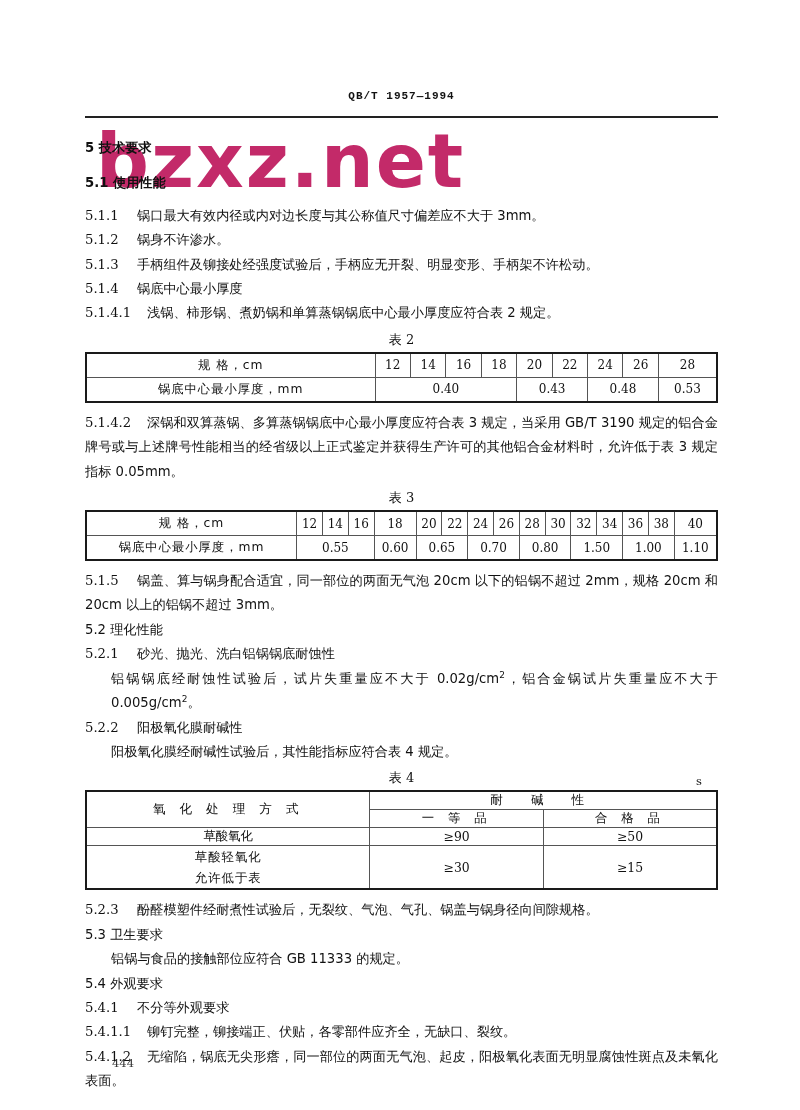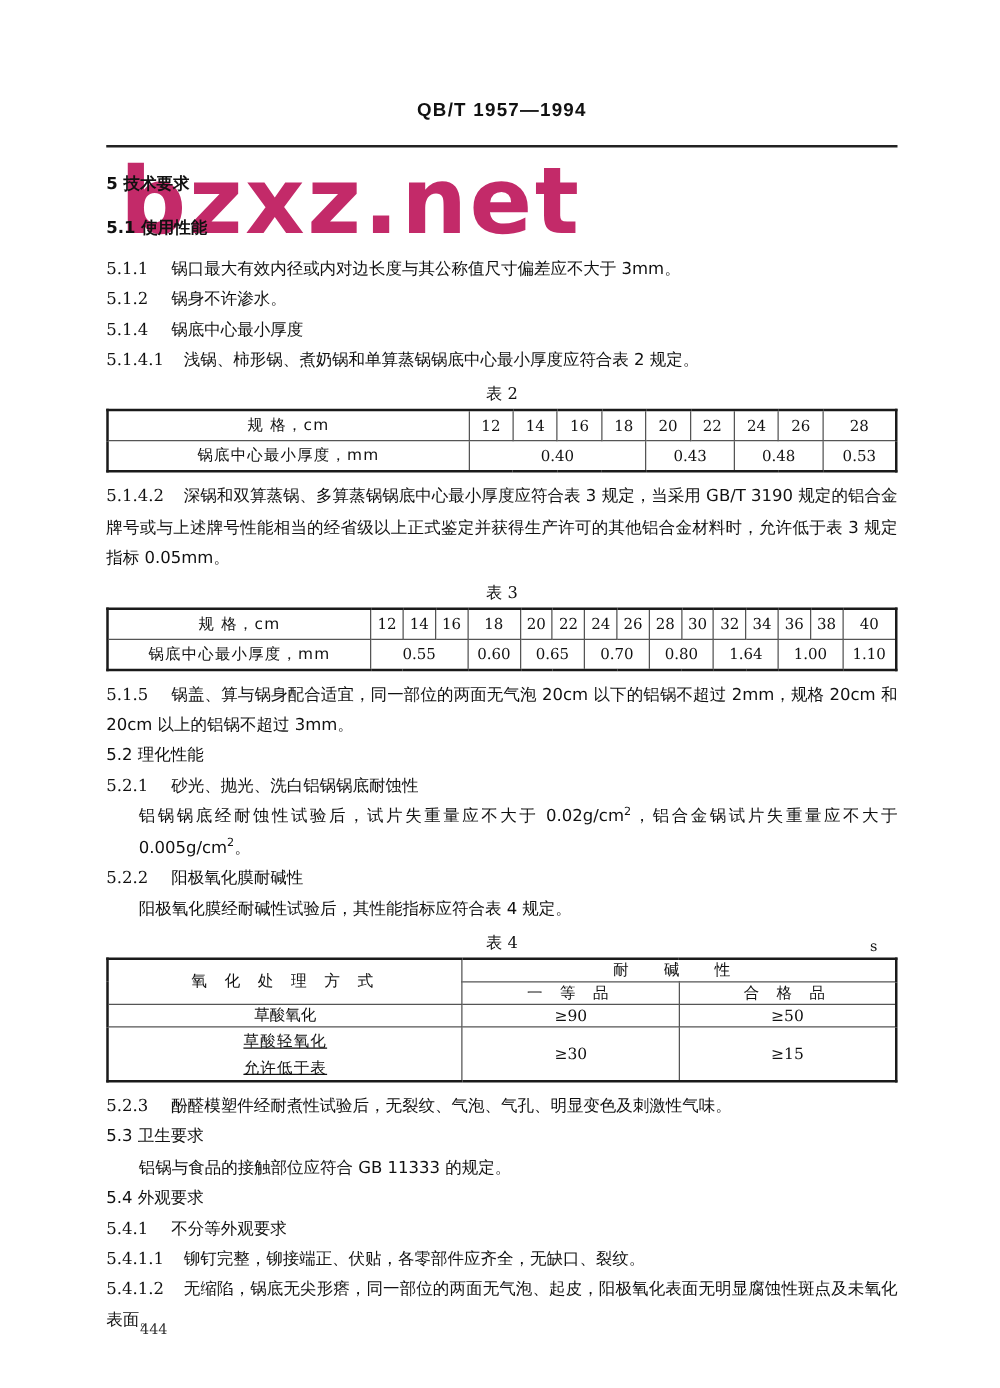--- a/index.html
+++ b/index.html
@@ -43,27 +43,27 @@
   .content {
     position: absolute;
     left: 0;
     top: 0;
     width: 800px;
     z-index: 2;
   }
 
   .hdr {
     position: absolute;
-    top: 80px;
+    top: 90px;
     left: 85px;
     width: 633px;
     text-align: center;
-    font-family: Liberation Sans, sans-serif;
+    font-family: Liberation Mono, monospace;
     font-weight: bold;
-    font-size: 15px;
+    font-size: 11px;
     letter-spacing: 1px;
   }
   .hdr-rule {
     position: absolute;
     top: 116px;
     left: 85px;
     width: 633px;
     height: 2px;
     background: #222222;
   }
@@ -159,21 +159,21 @@
     padding: 0 2px;
   }
   table.t4 tr:first-child td { border-top: 2px solid #1a1a1a; }
   table.t4 tr:last-child td { border-bottom: 2px solid #1a1a1a; }
   table.t4 td.edge-l { border-left: 2px solid #1a1a1a; }
   table.t4 td.edge-r { border-right: 2px solid #1a1a1a; }
   .t4-mode { letter-spacing: 5px; font-size: 12.6px; }
   .t4-top { letter-spacing: 12px; font-size: 12.6px; }
   .t4-grade { letter-spacing: 5px; font-size: 12.4px; }
   .t4-val { font-family: "DejaVu Serif", "Liberation Serif", serif; font-size: 12.4px; }
-  .t4-twoline { line-height: 21px; letter-spacing: 1px; text-decoration: underline; }
+  .t4-twoline { line-height: 21px; letter-spacing: 1px; }
 
   .pagenum {
     position: absolute;
     left: 112px;
     top: 1056px;
     font-size: 11.5px;
     font-family: "DejaVu Serif", "Liberation Serif", serif;
     color: #333333;
   }
 </style>
@@ -198,20 +198,23 @@
       <div class="gap-s"></div>
 
       <p class="l">
         <span class="num tl">5.1.1</span><span>锅口最大有效内径或内对边长度与其公称值尺寸偏差应不大于 3mm。</span>
       </p>
 
       <p class="l">
         <span class="num tl">5.1.2</span><span>锅身不许渗水。</span>
       </p>
 
+      <p class="l">
+        <span class="num tl">5.1.3</span><span>手柄组件及铆接处经强度试验后，手柄应无开裂、明显变形、手柄架不许松动。</span>
+      </p>
 
       <p class="l">
         <span class="num tl">5.1.4</span><span>锅底中心最小厚度</span>
       </p>
 
       <p class="l">
         <span class="num tl-w">5.1.4.1</span><span>浅锅、柿形锅、煮奶锅和单算蒸锅锅底中心最小厚度应符合表 2 规定。</span>
       </p>
 
       <div class="tbl-cap">表 2</div>
@@ -266,21 +269,21 @@
             <td class="numcell">38</td>
             <td class="numcell rgt">40</td>
           </tr>
           <tr>
             <td class="lft rowhead">锅底中心最小厚度，mm</td>
             <td class="numcell" colspan="3">0.55</td>
             <td class="numcell">0.60</td>
             <td class="numcell" colspan="2">0.65</td>
             <td class="numcell" colspan="2">0.70</td>
             <td class="numcell" colspan="2">0.80</td>
-            <td class="numcell" colspan="2">1.64</td>
+            <td class="numcell" colspan="2">1.50</td>
             <td class="numcell" colspan="2">1.00</td>
             <td class="numcell rgt">1.10</td>
           </tr>
         </tbody>
       </table>
 
       <div class="gap-s"></div>
 
       <p class="l">
         <span class="num tl">5.1.5</span><span>锅盖、算与锅身配合适宜，同一部位的两面无气泡 20cm 以下的铝锅不超过 2mm，规格 20cm 和 20cm 以上的铝锅不超过 3mm。</span>
@@ -328,21 +331,21 @@
             </td>
             <td class="t4-val">≥30</td>
             <td class="edge-r t4-val">≥15</td>
           </tr>
         </tbody>
       </table>
 
       <div class="gap-s"></div>
 
       <p class="l">
-        <span class="num tl">5.2.3</span><span>酚醛模塑件经耐煮性试验后，无裂纹、气泡、气孔、明显变色及刺激性气味。</span>
+        <span class="num tl">5.2.3</span><span>酚醛模塑件经耐煮性试验后，无裂纹、气泡、气孔、锅盖与锅身径向间隙规格。</span>
       </p>
 
       <p class="l">5.3  卫生要求</p>
 
       <p class="l indent">铝锅与食品的接触部位应符合 GB 11333 的规定。</p>
 
       <p class="l">5.4  外观要求</p>
 
       <p class="l">
         <span class="num tl">5.4.1</span><span>不分等外观要求</span>

